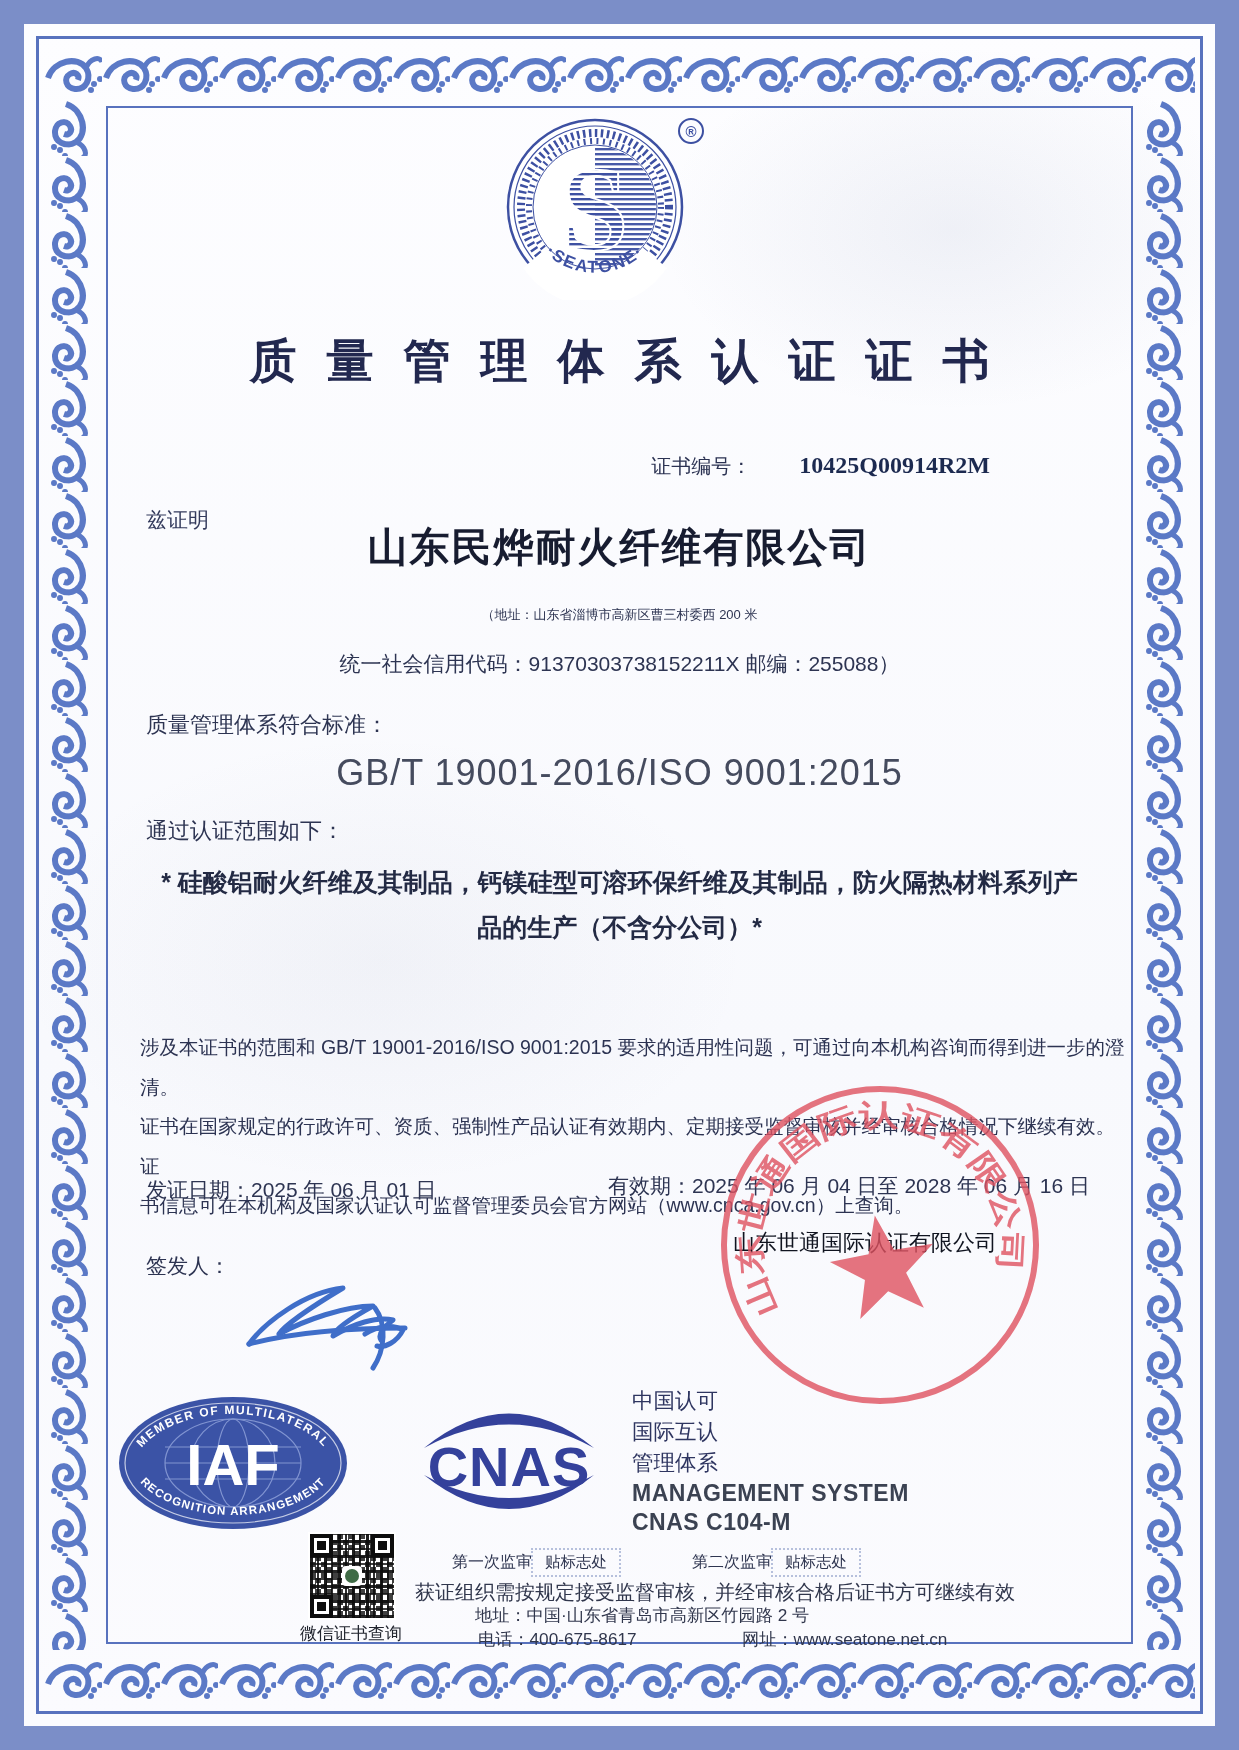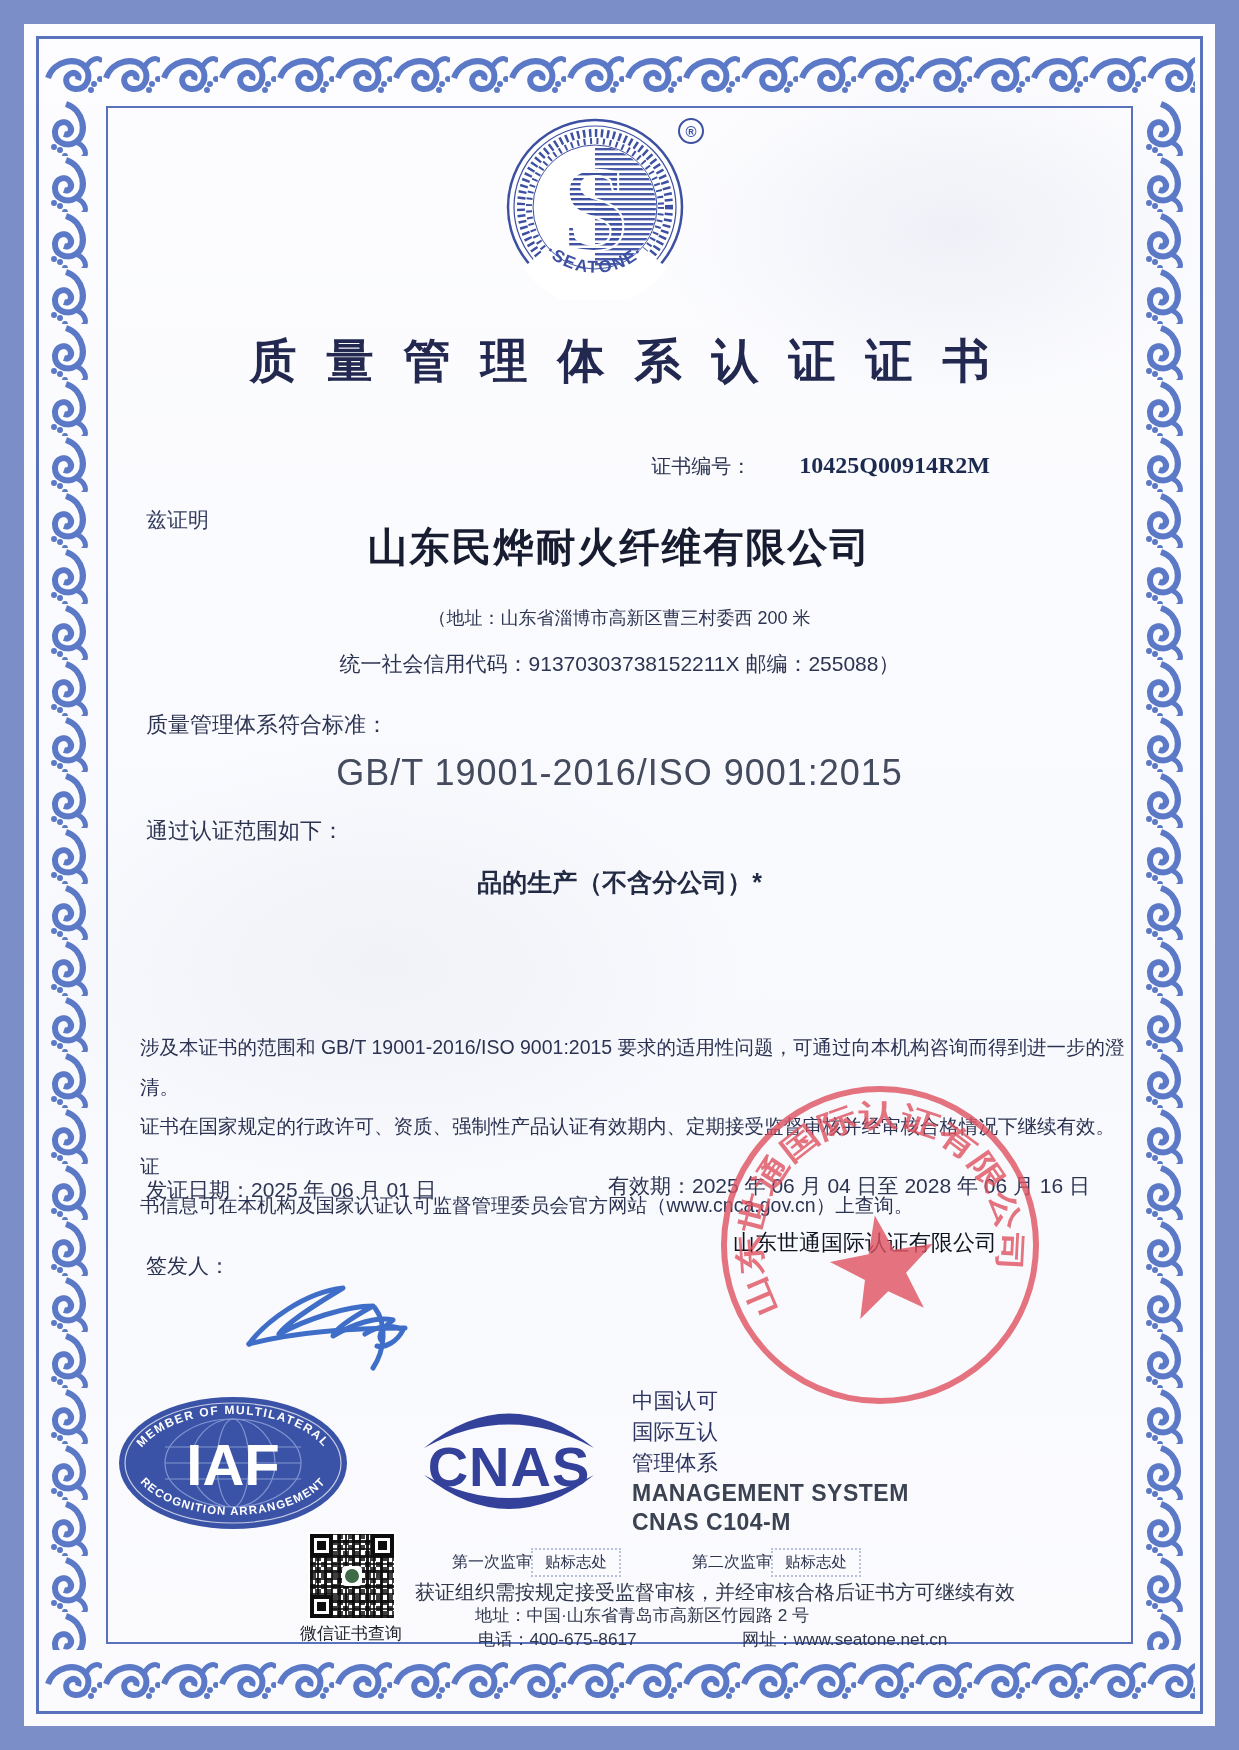--- a/index.html
+++ b/index.html
@@ -20,21 +20,21 @@
   .abs{position:absolute;}
   .ctr{left:108px;width:1023px;text-align:center;}
 
   .title{top:330px;font-family:"Liberation Serif","DejaVu Serif",serif;font-weight:bold;
          font-size:47px;letter-spacing:30px;text-indent:30px;color:#22284f;}
   .certno{top:452px;right:249px;display:flex;align-items:baseline;gap:16px;color:#2b3252;}
   .certno .lbl{font-size:20px;}
   .certno .val{font-family:"Liberation Serif","DejaVu Serif",serif;font-weight:bold;font-size:24px;color:#1c2a50;margin-left:32px;}
   .hereby{left:146px;top:506px;font-size:21px;color:#333a5c;}
   .company{top:520px;font-size:40px;font-weight:bold;color:#171c30;letter-spacing:2px;}
-  .addr1{top:606px;font-size:18px;color:#2d3452;}
+  .addr1{top:606px;font-size:13px;color:#2d3452;}
   .addr2{top:650px;font-size:21px;color:#2d3452;}
   .std-label{left:146px;top:710px;font-size:22px;color:#2d3452;}
   .standard{top:752px;font-size:36px;color:#454b5e;letter-spacing:1px;}
   .scope-label{left:146px;top:816px;font-size:22px;color:#2d3452;}
   .scope{top:860px;font-size:25px;font-weight:bold;color:#232a44;line-height:45px;}
   .notes{left:140px;top:1028px;width:992px;font-size:19.5px;line-height:39.5px;color:#2c3352;}
   .issue{left:146px;top:1176px;font-size:21px;color:#2d3452;}
   .valid{left:608px;top:1172px;font-size:21px;color:#2d3452;z-index:2;}
   .signer{left:146px;top:1252px;font-size:21px;color:#2d3452;}
   .signature{left:235px;top:1262px;z-index:3;}
@@ -163,20 +163,21 @@
   <div class="abs hereby">兹证明</div>
   <div class="abs ctr company">山东民烨耐火纤维有限公司</div>
   <div class="abs ctr addr1">（地址：山东省淄博市高新区曹三村委西 200 米</div>
   <div class="abs ctr addr2">统一社会信用代码：91370303738152211X 邮编：255088）</div>
 
   <div class="abs std-label">质量管理体系符合标准：</div>
   <div class="abs ctr standard">GB/T 19001-2016/ISO 9001:2015</div>
 
   <div class="abs scope-label">通过认证范围如下：</div>
   <div class="abs ctr scope">
+    <div>* 硅酸铝耐火纤维及其制品，钙镁硅型可溶环保纤维及其制品，防火隔热材料系列产</div>
     <div>品的生产（不含分公司）*</div>
   </div>
 
   <div class="abs notes">
     <div>涉及本证书的范围和 GB/T 19001-2016/ISO 9001:2015 要求的适用性问题，可通过向本机构咨询而得到进一步的澄清。</div>
     <div>证书在国家规定的行政许可、资质、强制性产品认证有效期内、定期接受监督审核并经审核合格情况下继续有效。证</div>
     <div>书信息可在本机构及国家认证认可监督管理委员会官方网站（www.cnca.gov.cn）上查询。</div>
   </div>
 
   <div class="abs issue">发证日期：2025 年 06 月 01 日</div>

